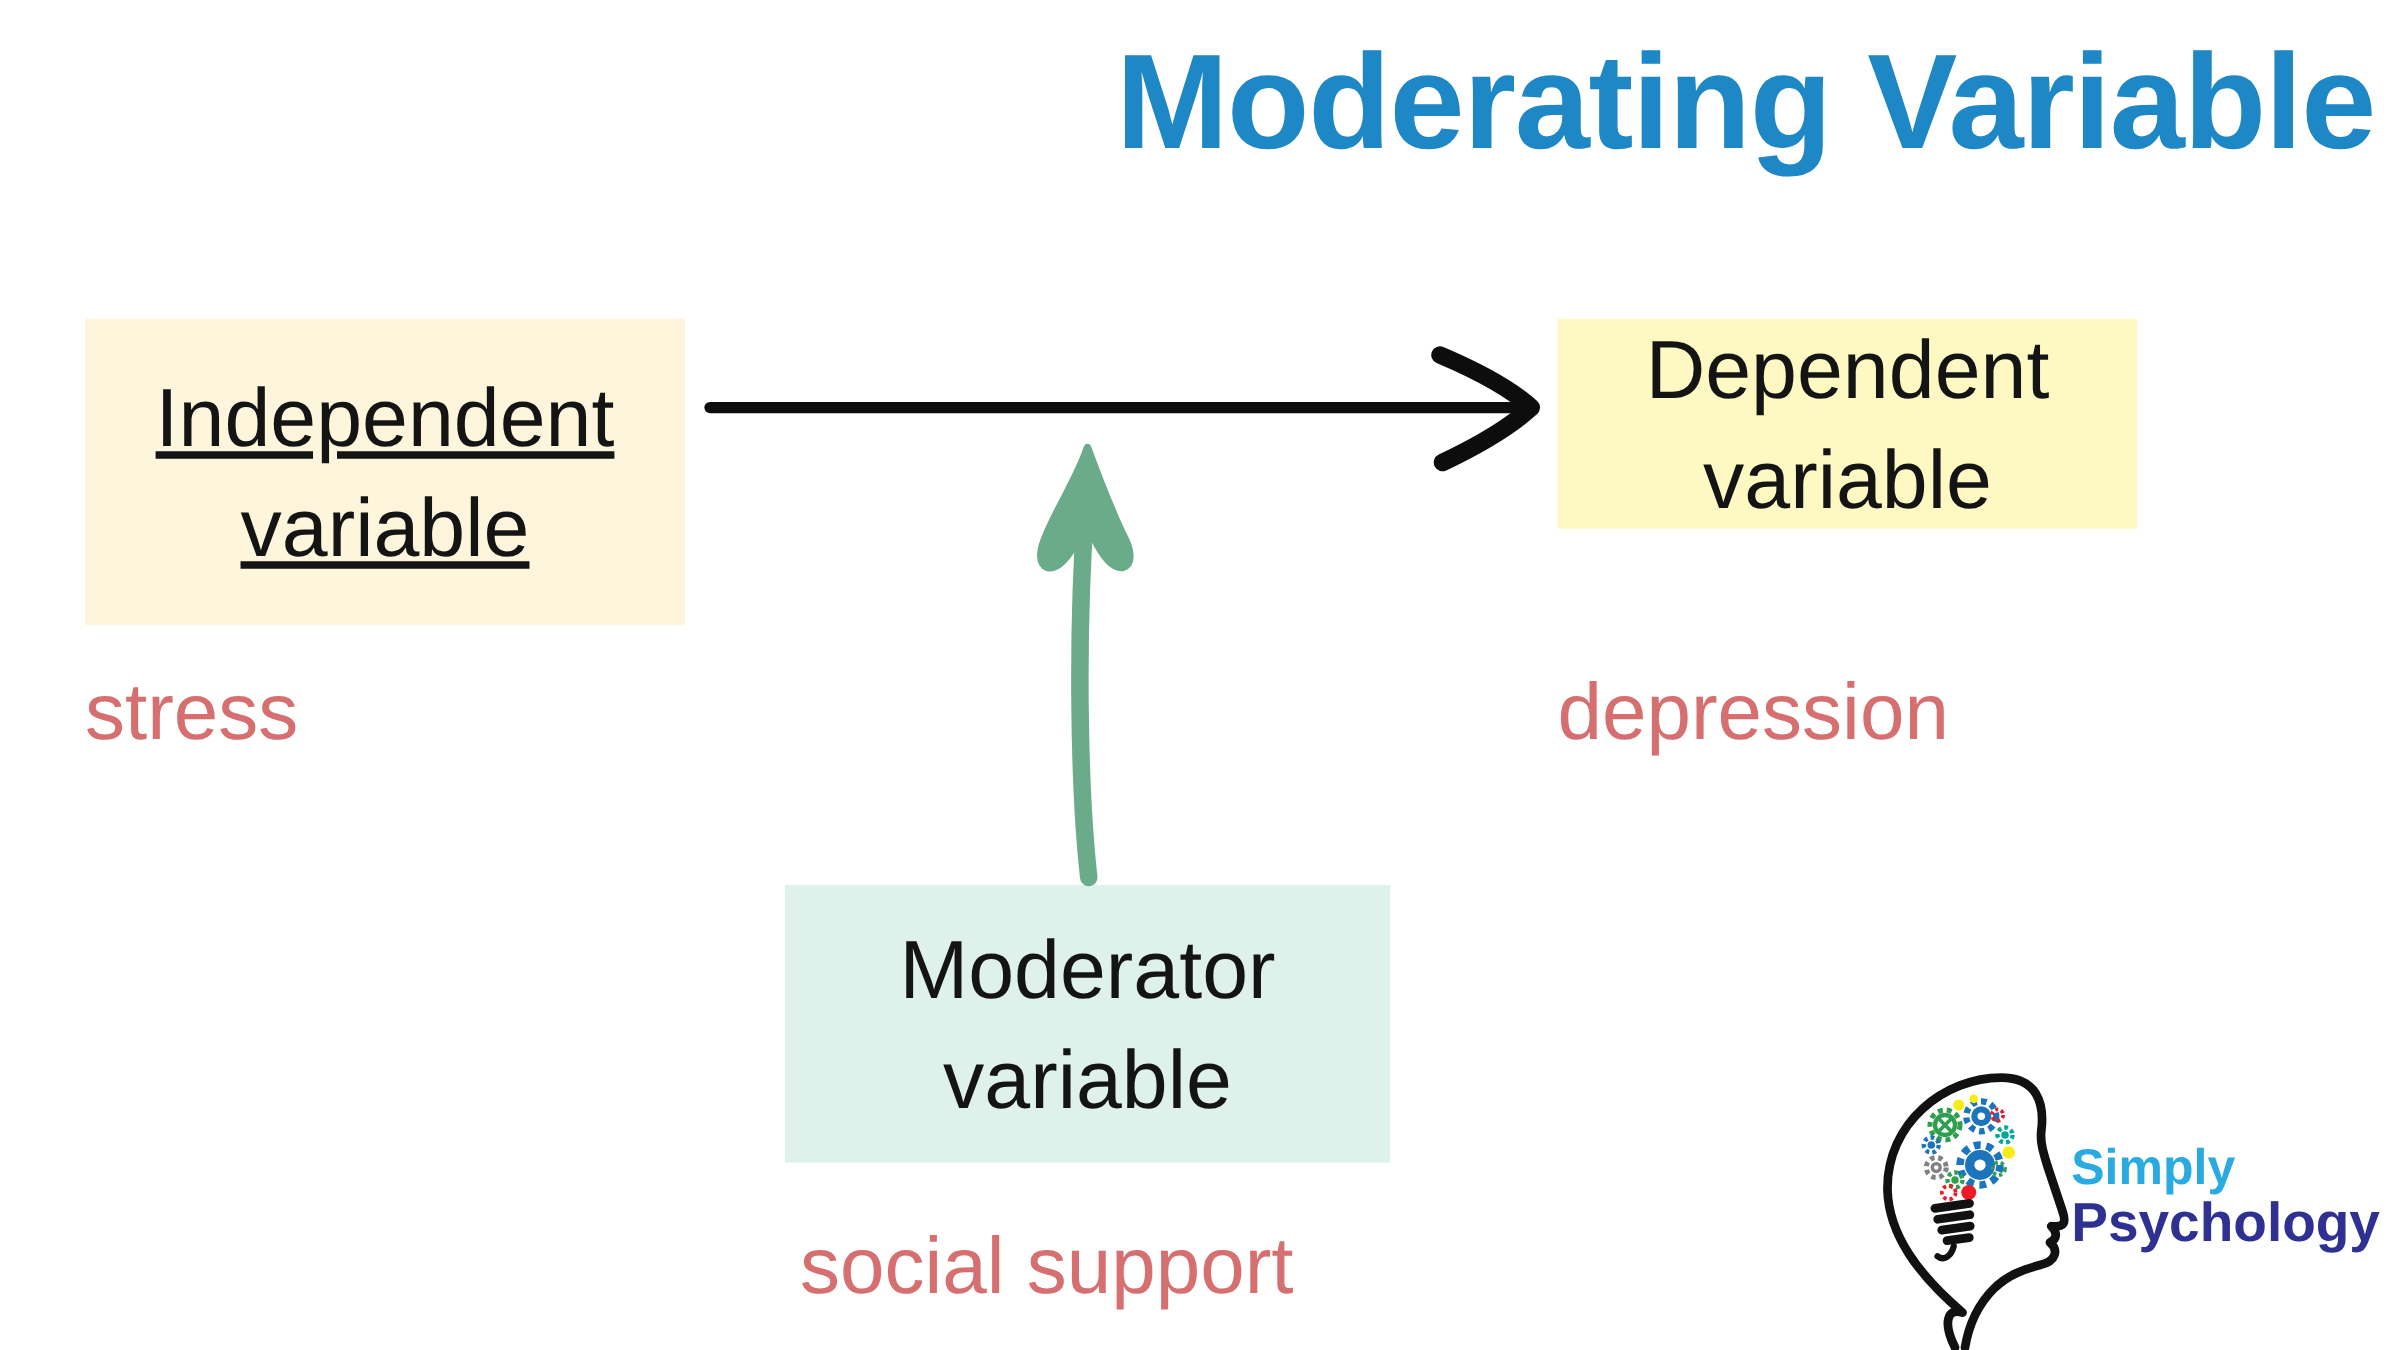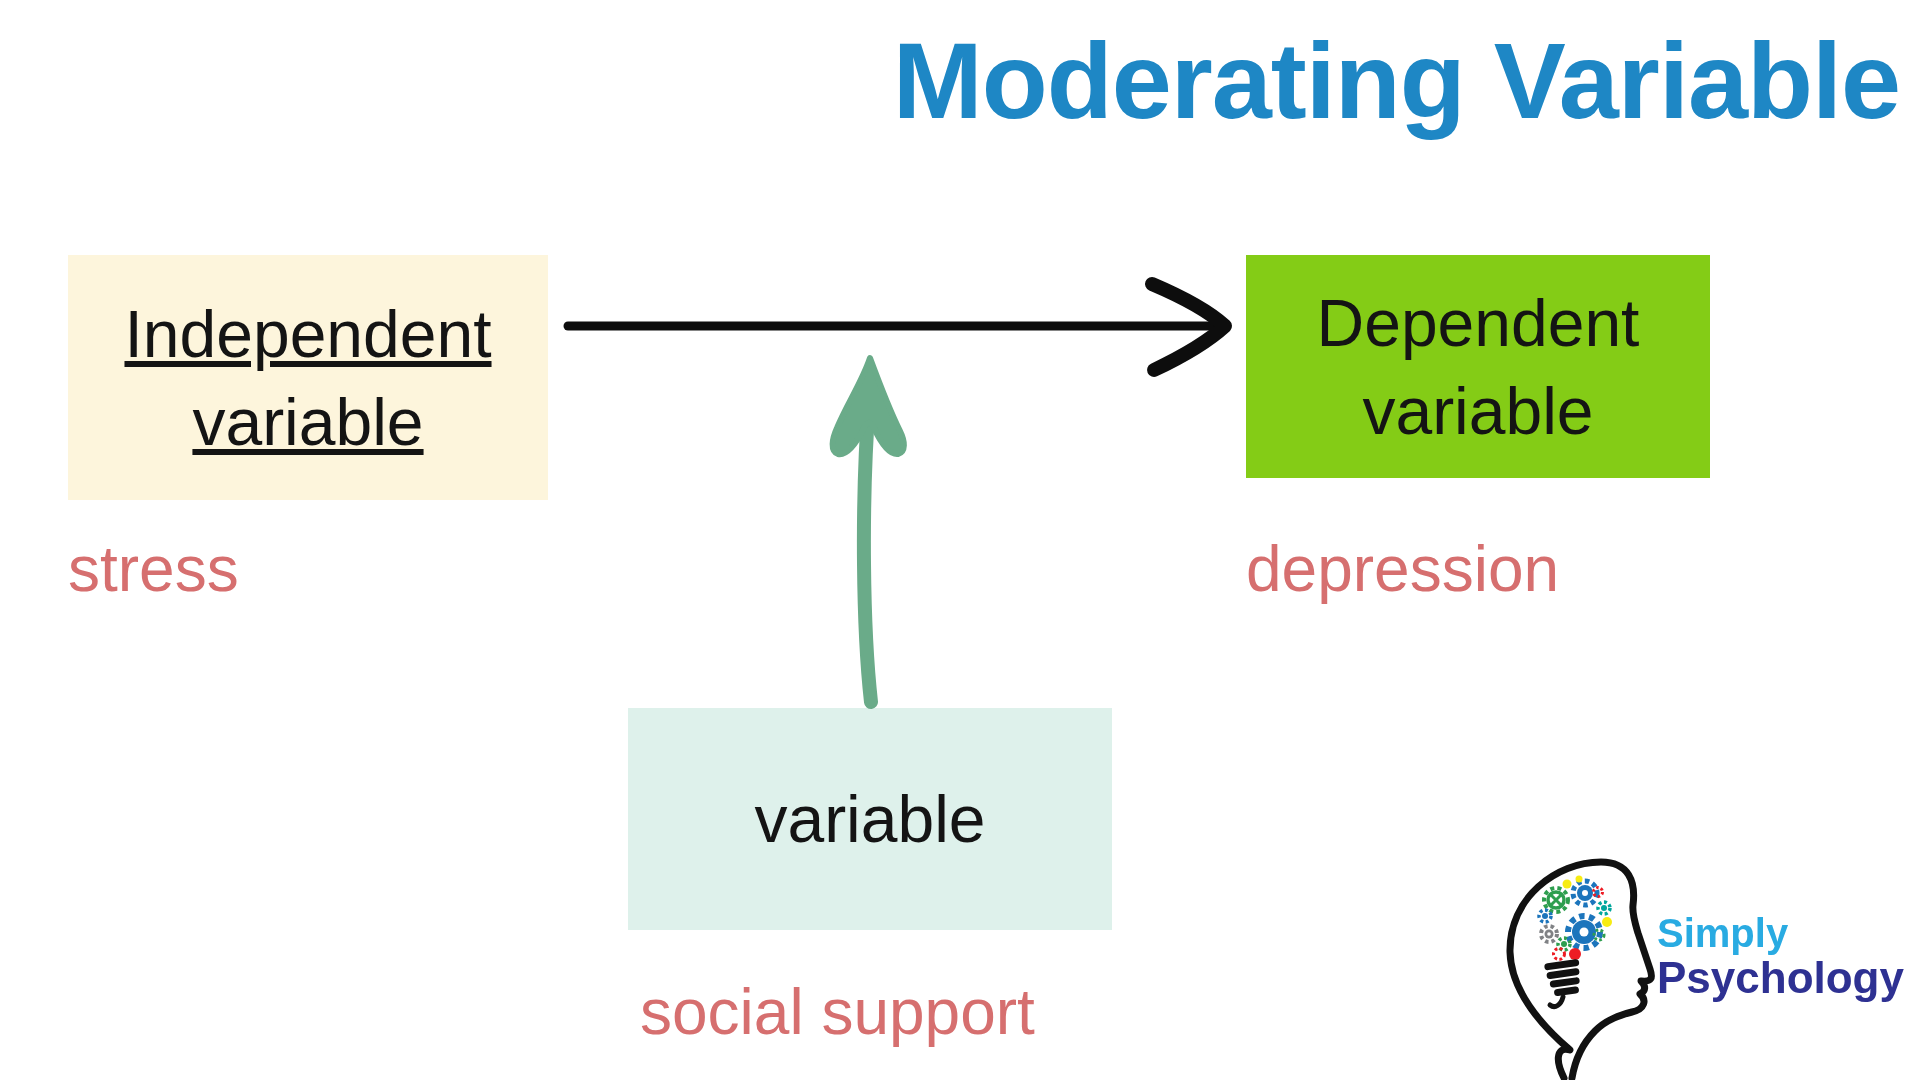--- a/index.html
+++ b/index.html
@@ -27,21 +27,21 @@
     display: flex;
     flex-direction: column;
     justify-content: center;
     align-items: center;
     font-size: 66px;
     line-height: 88px;
     color: #141414;
     text-align: center;
   }
   .box-independent { left: 68px;  top: 255px; width: 480px; height: 245px; background: #fdf5dc; text-decoration: underline; }
-  .box-dependent   { left: 1246px; top: 255px; width: 464px; height: 223px; background: #84cc16; justify-content: center; }
+  .box-dependent   { left: 1246px; top: 255px; width: 464px; height: 168px; background: #fef9c3; justify-content: center; }
   .box-moderator   { left: 628px; top: 708px; width: 484px; height: 222px; background: #def1eb; }
 
   .example-label {
     position: absolute;
     text-align: left;
     font-size: 64px;
     color: #d66f6f;
     white-space: nowrap;
   }
   .label-stress     { left: 68px;  top: 532px; width: 480px; }
@@ -71,20 +71,21 @@
     <span>Independent</span>
     <span>variable</span>
   </div>
 
   <div class="box box-dependent">
     <span>Dependent</span>
     <span>variable</span>
   </div>
 
   <div class="box box-moderator">
+    <span>Moderator</span>
     <span>variable</span>
   </div>
 
   <div class="example-label label-stress">stress</div>
   <div class="example-label label-depression">depression</div>
   <div class="example-label label-social">social support</div>
 
   <svg class="arrows-svg" width="1920" height="1080" viewBox="0 0 1920 1080" xmlns="http://www.w3.org/2000/svg">
 
     <path d="M 568 326 L 1216 326" stroke="#0d0d0d" stroke-width="9" stroke-linecap="round" fill="none"></path>

